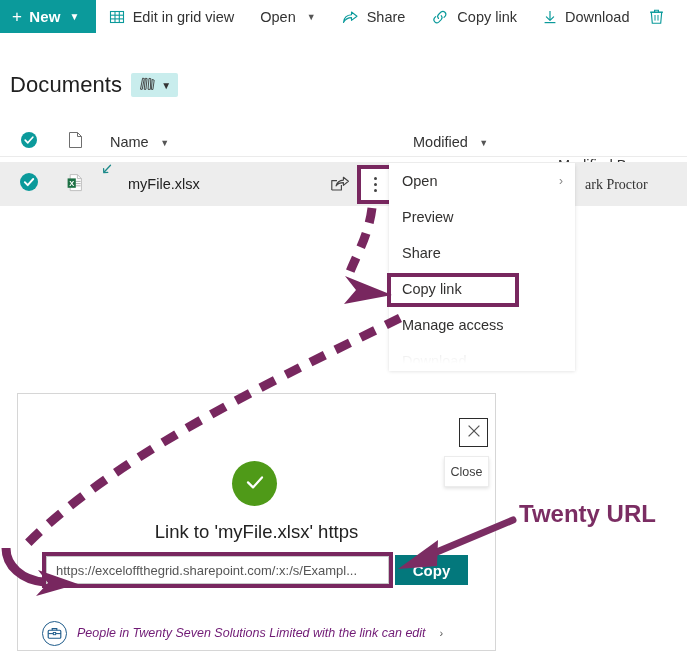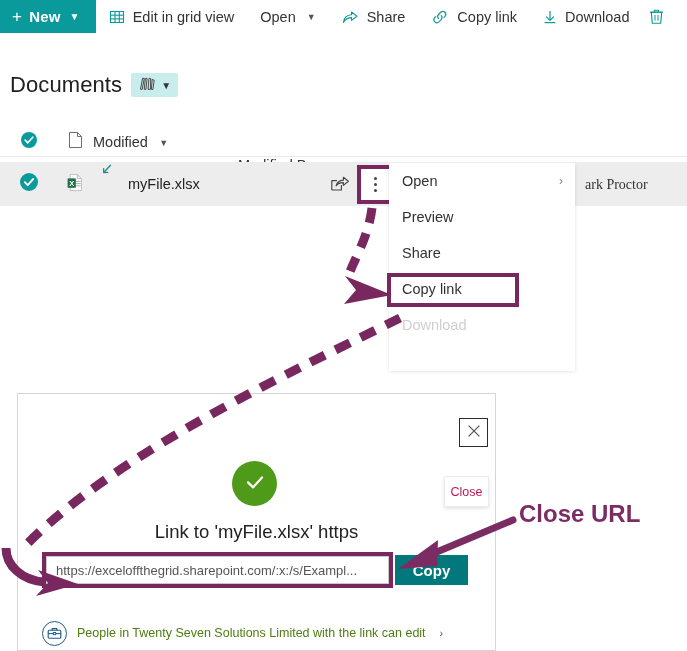--- a/index.html
+++ b/index.html
@@ -142,35 +142,35 @@
   }
   #perm-row {
     position:absolute; left:42px; top:618px; width:420px; height:30px;
     display:flex; align-items:center; gap:10px;
   }
   #perm-icon {
     width:25px; height:25px; border-radius:50%;
     border:1px solid #1f5c8b; display:flex; align-items:center; justify-content:center;
     flex:0 0 auto;
   }
-  #perm-text { font-size:12.5px; color:#4d7c0f; }
+  #perm-text { font-size:12.5px; color:#701a75;font-style:italic; }
   #perm-chev { font-size:11px; color:#555; margin-left:4px; }
 
   
   #close-button {
     position:absolute; left:459px; top:418px; width:29px; height:29px;
     border:1px solid #2b2b2b; background:#fff;
     display:flex; align-items:center; justify-content:center;
   }
   #close-tooltip {
     position:absolute; left:444px; top:456px; width:45px; height:31px;
     background:#fff; border:1px solid #ececec;
     box-shadow:0 1.6px 3.6px rgba(0,0,0,.13);
     display:flex; align-items:center; justify-content:center;
-    font-size:12.5px; color:#be185d;margin-top:20px;
+    font-size:12.5px; color:#404040;
   }
 
   
   #wrong-url-label {
     position:absolute; left:519px; top:500px;
     font-size:24px; font-weight:700; color:#7b2d63;
     font-family:"Liberation Sans", sans-serif;
     white-space:nowrap;
   }
   #anno-svg {
@@ -274,20 +274,24 @@
         </svg>
     </span>
   </div>
   <div class="col-type">
     <span>
       <svg width="15" height="18" viewBox="0 0 15 18">
           <path d="M1.5 1.5 h8 l4 4 v11 h-12 z" fill="none" stroke="#6e6e6e" stroke-width="1"></path>
           <path d="M9.5 1.5 v4 h4" fill="none" stroke="#6e6e6e" stroke-width="1"></path>
         </svg>
     </span>
+  </div>
+  <div class="col-name">
+    <span class="hdr-txt">Name</span>
+    <span class="hdr-chev">▼</span>
   </div>
   <div class="col-mod">
     <span class="hdr-txt">Modified</span>
     <span class="hdr-chev">▼</span>
   </div>
   <div class="col-modby">
     <span class="hdr-txt">Modified By</span>
     <span class="hdr-chev">▼</span>
   </div>
 </div>
@@ -352,20 +356,23 @@
   </div>
   <div class="menu-item">
     <span>Preview</span>
   </div>
   <div class="menu-item">
     <span>Share</span>
   </div>
   <div class="menu-item">
     <span>Copy link</span>
   </div>
+  <div class="menu-item">
+    <span>Manage access</span>
+  </div>
   <div class="menu-item faded">
     <span>Download</span>
   </div>
 </div>
 <div id="menu-fade"></div>
 <div id="copylink-box"></div>
 
 <div id="share-dialog"></div>
 
 <div id="success-check">
@@ -413,13 +420,13 @@
   <path d="M345 276 L392 295 L344 304 L356 290 Z" fill="#78275f"></path>
 
   <path d="M400 318 C300 368 120 450 26 545" fill="none" stroke="#78275f" stroke-width="9" stroke-dasharray="16 12" stroke-linecap="butt"></path>
   <path d="M6 548 C6 566 22 580 44 582" fill="none" stroke="#78275f" stroke-width="9"></path>
   <path d="M38 570 L78 584 L36 596 L48 583 Z" fill="#78275f"></path>
 
   <path d="M513 520 L432 554" fill="none" stroke="#7b2d63" stroke-width="7" stroke-linecap="round"></path>
   <path d="M398 569 L438 540 L437 566 Z" fill="#7b2d63"></path>
 </svg>
 
-<div id="wrong-url-label">Close URL</div>
+<div id="wrong-url-label">Twenty URL</div>
 
 </body></html>

